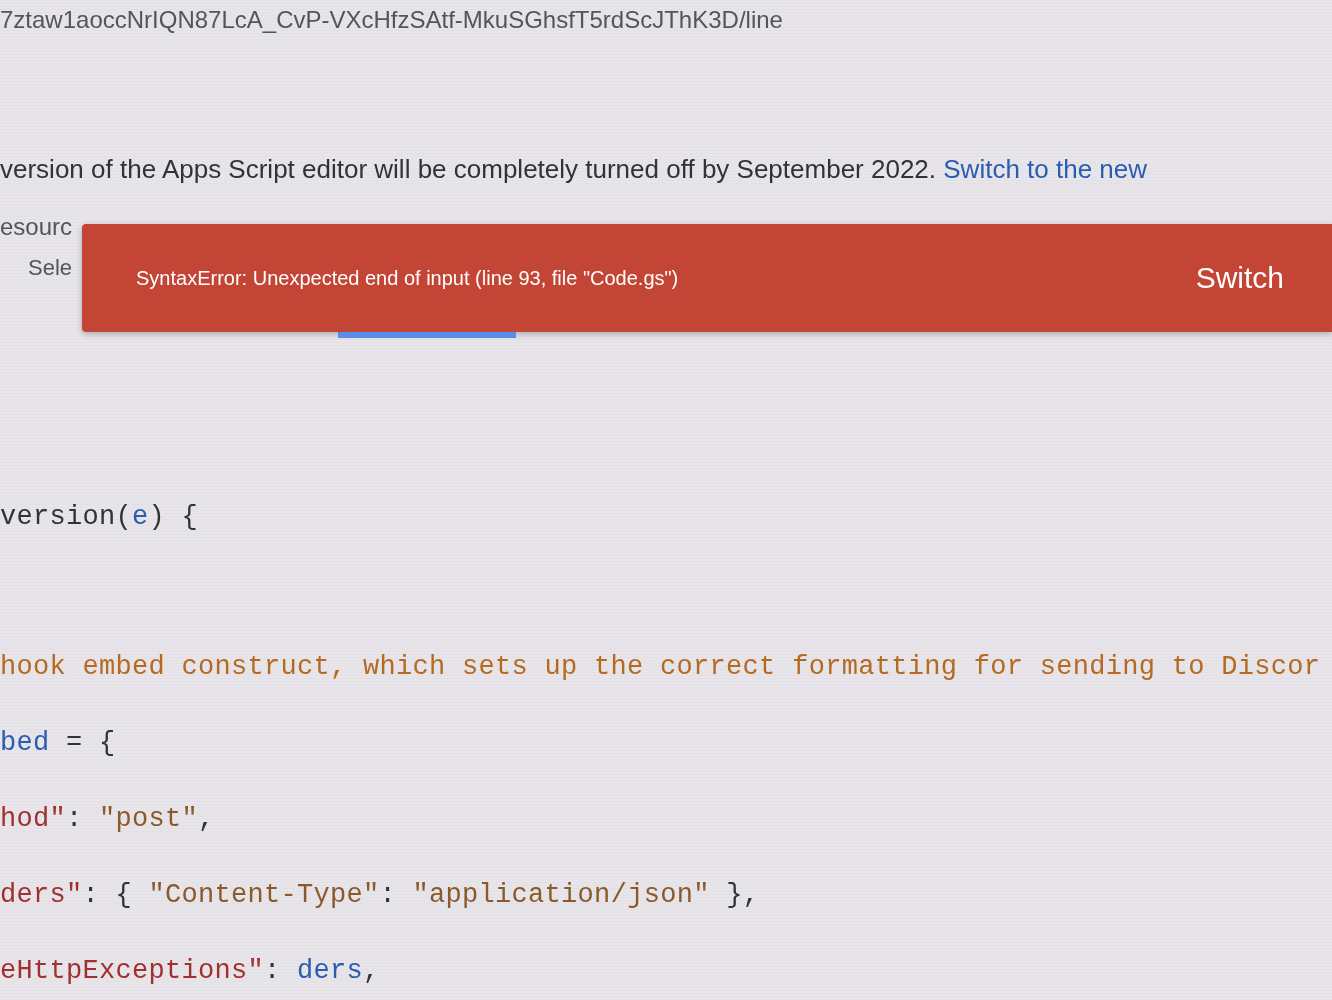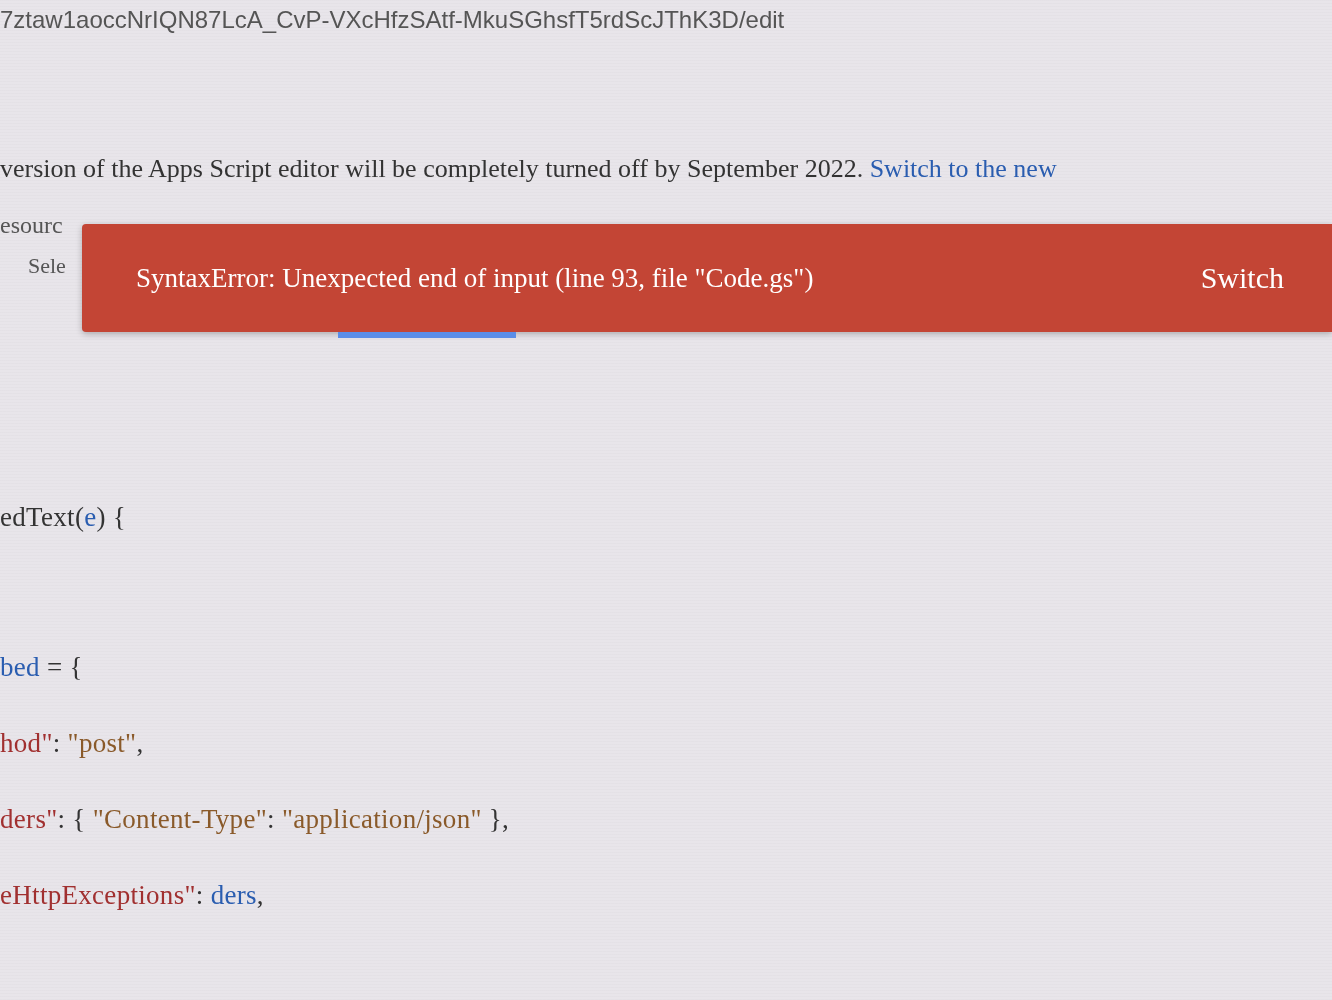--- a/index.html
+++ b/index.html
@@ -1,15 +1,15 @@
 <!DOCTYPE html>
 <html><head>
   <meta charset="utf-8">
   <style>
-    * { margin: 0; padding: 0; box-sizing: border-box; font-family: Liberation Serif, serif; }
+    * { margin: 0; padding: 0; box-sizing: border-box; }
     body {
       font-family: Arial, Helvetica, sans-serif;
       background: #e8e5ea;
       width: 1332px;
       height: 1000px;
       overflow: hidden;
       position: relative;
       background-image:
         repeating-linear-gradient(0deg, rgba(0,0,0,0.015) 0px, rgba(0,0,0,0.015) 1px, transparent 1px, transparent 3px);
     }
@@ -51,21 +51,21 @@
       background: #c34535;
       border-radius: 4px 0 0 4px;
       display: flex;
       align-items: center;
       justify-content: space-between;
       padding: 0 48px 0 54px;
       box-shadow: 0 2px 6px rgba(0,0,0,0.25);
     }
     .error-message {
       color: #fff;
-      font-size: 27px;
+      font-size: 20px;
       font-weight: 400;
     }
     .dismiss-btn {
       color: #fff;
       font-size: 30px;
       font-weight: 500;
       background: none;
       border: none;
       cursor: pointer;
     }
@@ -93,39 +93,40 @@
     .k-blue   { color: #2a5db0; }
     .k-brown  { color: #8a5a2a; }
     .k-red    { color: #a13030; }
     .k-orange { color: #b56a20; }
     .k-reg    { color: #333; }
     .spacer-lg { height: 36px; }
   </style>
 </head>
 <body>
 
-<div class="url-bar">7ztaw1aoccNrIQN87LcA_CvP-VXcHfzSAtf-MkuSGhsfT5rdScJThK3D/edit</div>
+<div class="url-bar">7ztaw1aoccNrIQN87LcA_CvP-VXcHfzSAtf-MkuSGhsfT5rdScJThK3D/line</div>
 
 <div class="deprecation-banner">
   <span>version of the Apps Script editor will be completely turned off by September 2022. </span><a class="deprecation-link">Switch to the new</a>
 </div>
 
 <div class="resources-text">esourc</div>
 <div class="select-text">Sele</div>
 
 <div class="error-toast">
   <span class="error-message">SyntaxError: Unexpected end of input (line 93, file "Code.gs")</span>
   <button class="dismiss-btn">Switch</button>
 </div>
 
 <div class="blue-underline"></div>
 
 <div class="code-area">
-<div class="code-line"><span class="k-reg">edText(</span><span class="k-blue">e</span><span class="k-reg">) {</span></div>
+<div class="code-line"><span class="k-reg">version(</span><span class="k-blue">e</span><span class="k-reg">) {</span></div>
 <div class="spacer-lg"></div>
+<div class="code-line"><span class="k-orange">hook embed construct, which sets up the correct formatting for sending to Discor</span></div>
 <div class="code-line"><span class="k-blue">bed</span><span class="k-reg"> = {</span></div>
 <div class="code-line"><span class="k-red">hod"</span><span class="k-reg">: </span><span class="k-brown">"post"</span><span class="k-reg">,</span></div>
 <div class="code-line"><span class="k-red">ders"</span><span class="k-reg">: { </span><span class="k-brown">"Content-Type"</span><span class="k-reg">: </span><span class="k-brown">"application/json"</span><span class="k-reg"> },</span></div>
 <div class="code-line"><span class="k-red">eHttpExceptions"</span><span class="k-reg">: </span><span class="k-blue">ders</span><span class="k-reg">,</span></div>
 
 
 
 
 
 

